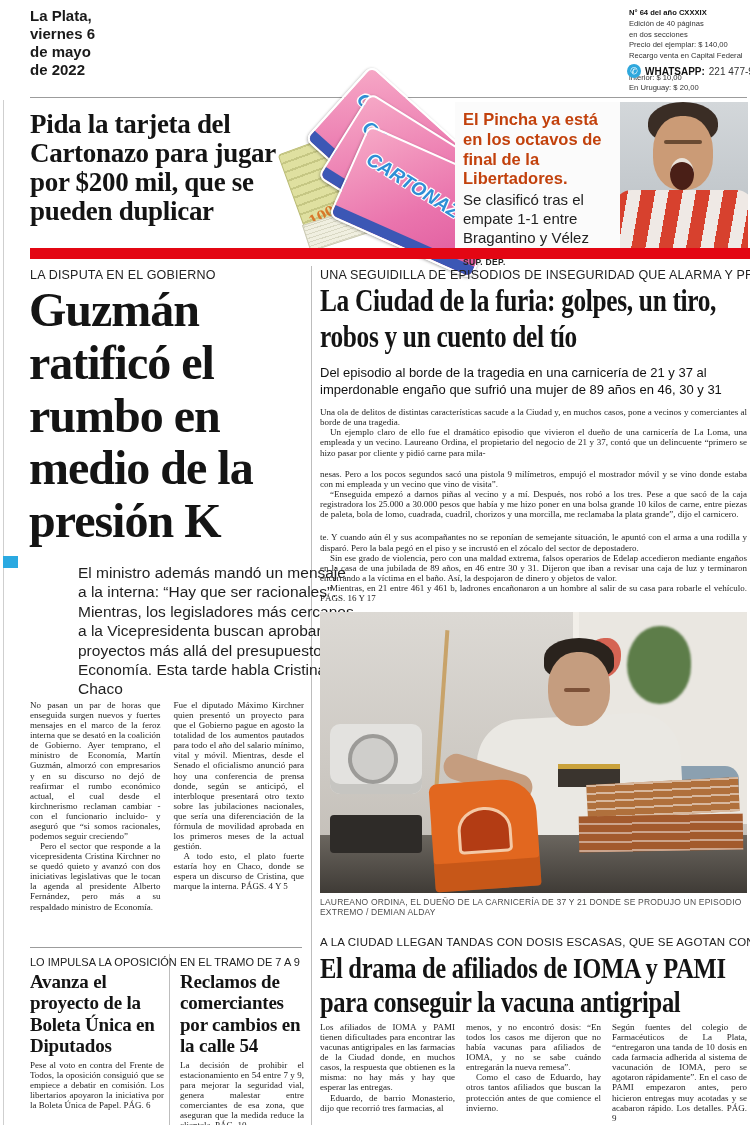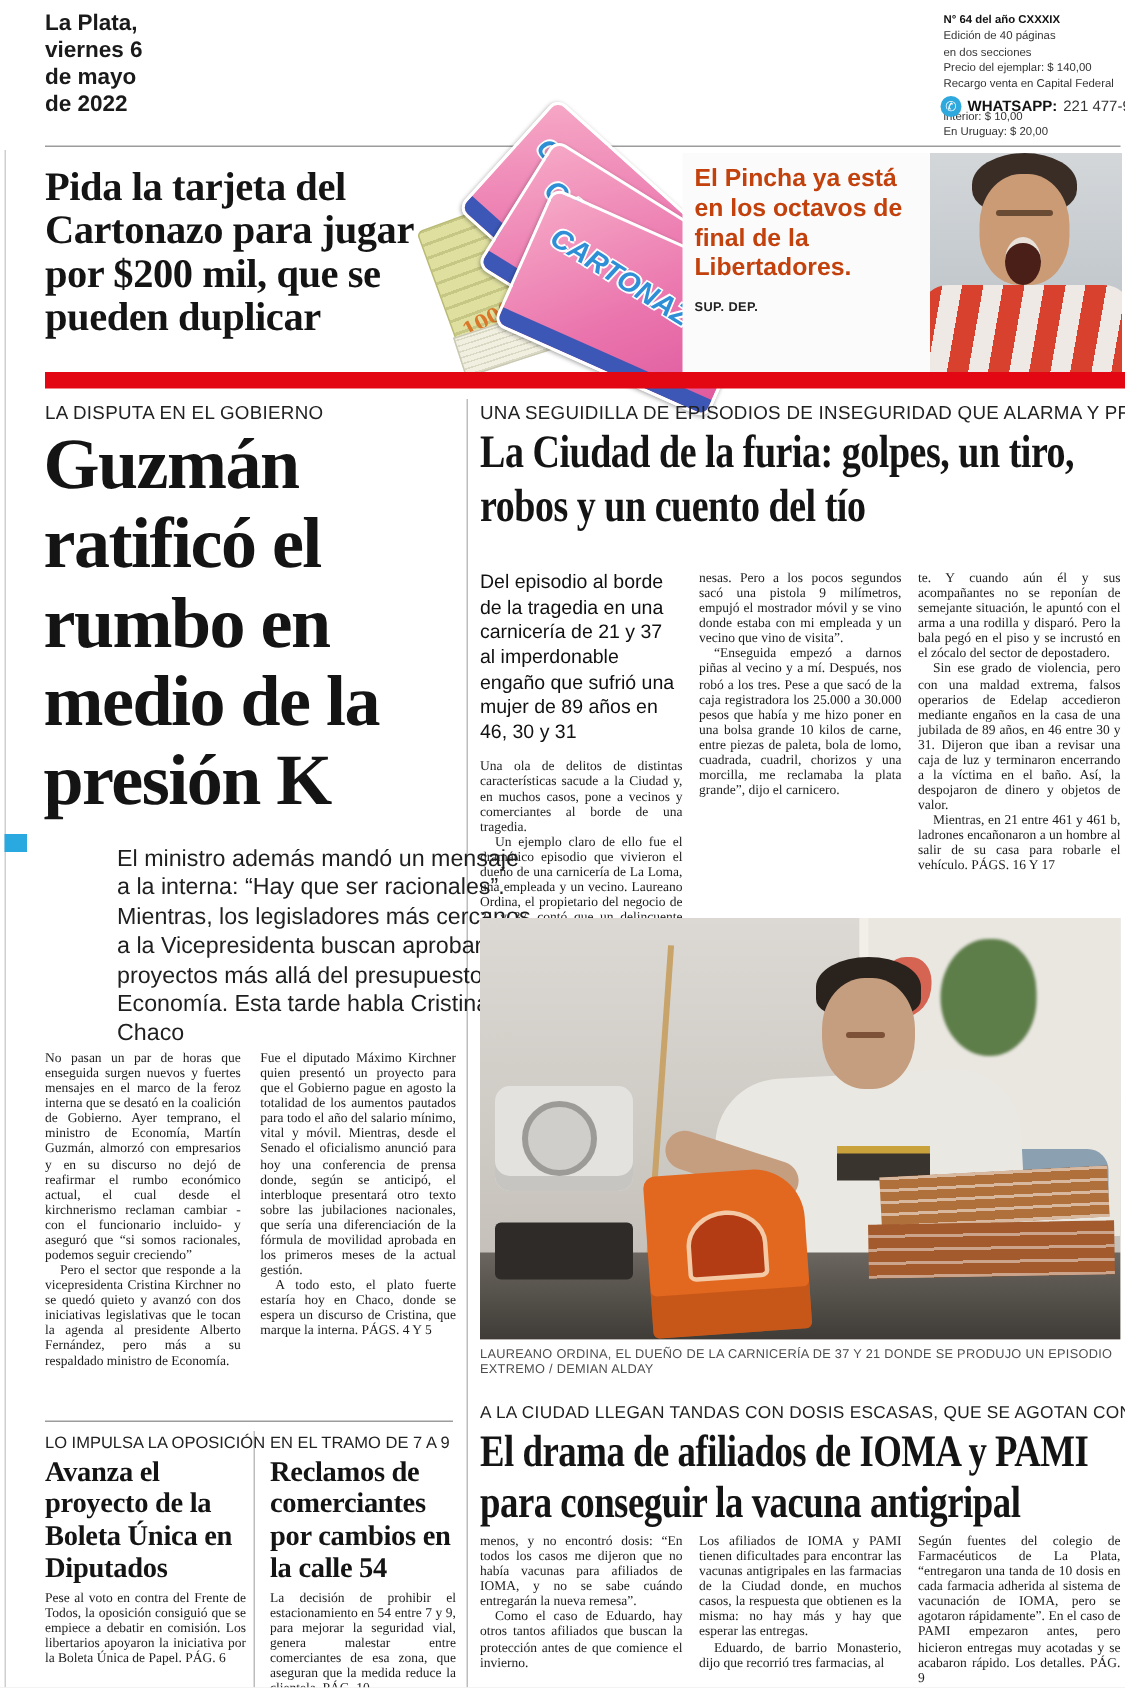--- a/index.html
+++ b/index.html
@@ -77,21 +77,21 @@
   .cyan-sq     { position:absolute; left:3px; top:556px; width:15px; height:12px; background:#2aa9e1; }
   .guz-sub     { position:absolute; left:30px; top:563px; width:276px; font-size:15.5px; line-height:1.25; color:#1f1f1f;margin-left:48px; }
   .bodytxt     { font-family:"Liberation Serif",serif; font-size:9px; line-height:1.12; text-align:justify; color:#1d1d1d; }
   .cols        { position:absolute; display:flex; }
   .pcol        { flex:1; }
   .plist > div + div { text-indent:10px; }
   .guz-cols    { left:30px; top:700px; width:274px; gap:13px; height:240px; overflow:hidden; }
 
   .furia-head  { position:absolute; left:320px; top:283px; width:522px; font-size:31px; line-height:1.15;
                  letter-spacing:-.4px; transform:scaleX(.818); transform-origin:0 0; }
-  .furia-cols  { left:320px; top:380px; width:427px; gap:11px; height:238px; overflow:hidden; }
+  .furia-cols  { left:320px; top:365px; width:427px; gap:11px; height:238px; overflow:hidden;flex-direction:column; }
   .lead        { font-family:"Liberation Sans",sans-serif; font-size:13px; line-height:1.28; text-align:left;
                  color:#111; margin-bottom:9px; }
 
   
   .photo       { position:absolute; left:320px; top:612px; width:427px; height:281px; overflow:hidden;
                  background:linear-gradient(180deg,#dcd9d4 0%,#cdc9c3 55%,#bfbab3 100%); }
   .ph-window   { position:absolute; right:0; top:0; width:168px; height:212px; background:#eae7e1;
                  border-left:6px solid #f2efe9; }
   .ph-tree     { position:absolute; left:48px; top:14px; width:64px; height:78px; background:#5d7d49;
                  border-radius:50% 45% 48% 50%; filter:blur(1px); }
@@ -185,20 +185,21 @@
       <span class="card-word">CARTONAZO</span>
     </div>
     <div class="card c3">
       <span class="card-word">CARTONAZO</span>
     </div>
   </div>
 
   <div class="pincha">
     <div class="pincha-text">
       <div class="pincha-bold">El Pincha ya está en los octavos de final de la Libertadores.</div>
+      <div class="pincha-sub">Se clasificó tras el empate 1-1 entre Bragantino y Vélez</div>
       <div class="pincha-tag">SUP. DEP.</div>
     </div>
     <div class="pincha-photo">
       <div class="pl-hair"></div>
       <div class="pl-face"></div>
       <div class="pl-brow"></div>
       <div class="pl-mouth"></div>
       <div class="pl-jersey"></div>
     </div>
   </div>
@@ -276,25 +277,25 @@
   <div class="b-kicker" style="left:180px; top:956px;">EN EL TRAMO DE 7 A 9</div>
   <div class="b-head serifhead" style="left:180px; top:971px; width:126px;">Reclamos de comerciantes por cambios en la calle 54</div>
   <div class="b-body plist bodytxt" style="left:180px; top:1060px; width:124px;">
       <div>La decisión de prohibir el estacionamiento en 54 entre 7 y 9, para mejorar la seguridad vial, genera malestar entre comerciantes de esa zona, que aseguran que la medida reduce la clientela. PÁG. 10</div>
     </div>
 
   <div class="kicker" style="left:320px; top:936px; font-size:11.5px;">A LA CIUDAD LLEGAN TANDAS CON DOSIS ESCASAS, QUE SE AGOTAN CON RAPIDEZ</div>
   <div class="vac-head serifhead">El drama de afiliados de IOMA y PAMI para conseguir la vacuna antigripal</div>
   <div class="cols vac-cols">
     <div class="pcol plist bodytxt">
+        <div>Los afiliados de IOMA y PAMI tienen dificultades para encontrar las vacunas antigripales en las farmacias de la Ciudad donde, en muchos casos, la respuesta que obtienen es la misma: no hay más y hay que esperar las entregas.</div>
+        <div>Eduardo, de barrio Monasterio, dijo que recorrió tres farmacias, al</div>
+      </div>
+    <div class="pcol plist bodytxt">
         <div>menos, y no encontró dosis: “En todos los casos me dijeron que no había vacunas para afiliados de IOMA, y no se sabe cuándo entregarán la nueva remesa”.</div>
         <div>Como el caso de Eduardo, hay otros tantos afiliados que buscan la protección antes de que comience el invierno.</div>
       </div>
     <div class="pcol plist bodytxt">
-        <div>Los afiliados de IOMA y PAMI tienen dificultades para encontrar las vacunas antigripales en las farmacias de la Ciudad donde, en muchos casos, la respuesta que obtienen es la misma: no hay más y hay que esperar las entregas.</div>
-        <div>Eduardo, de barrio Monasterio, dijo que recorrió tres farmacias, al</div>
-      </div>
-    <div class="pcol plist bodytxt">
         <div>Según fuentes del colegio de Farmacéuticos de La Plata, “entregaron una tanda de 10 dosis en cada farmacia adherida al sistema de vacunación de IOMA, pero se agotaron rápidamente”. En el caso de PAMI empezaron antes, pero hicieron entregas muy acotadas y se acabaron rápido. Los detalles. PÁG. 9</div>
       </div>
   </div>
 
 </div>
 
 </body></html>

